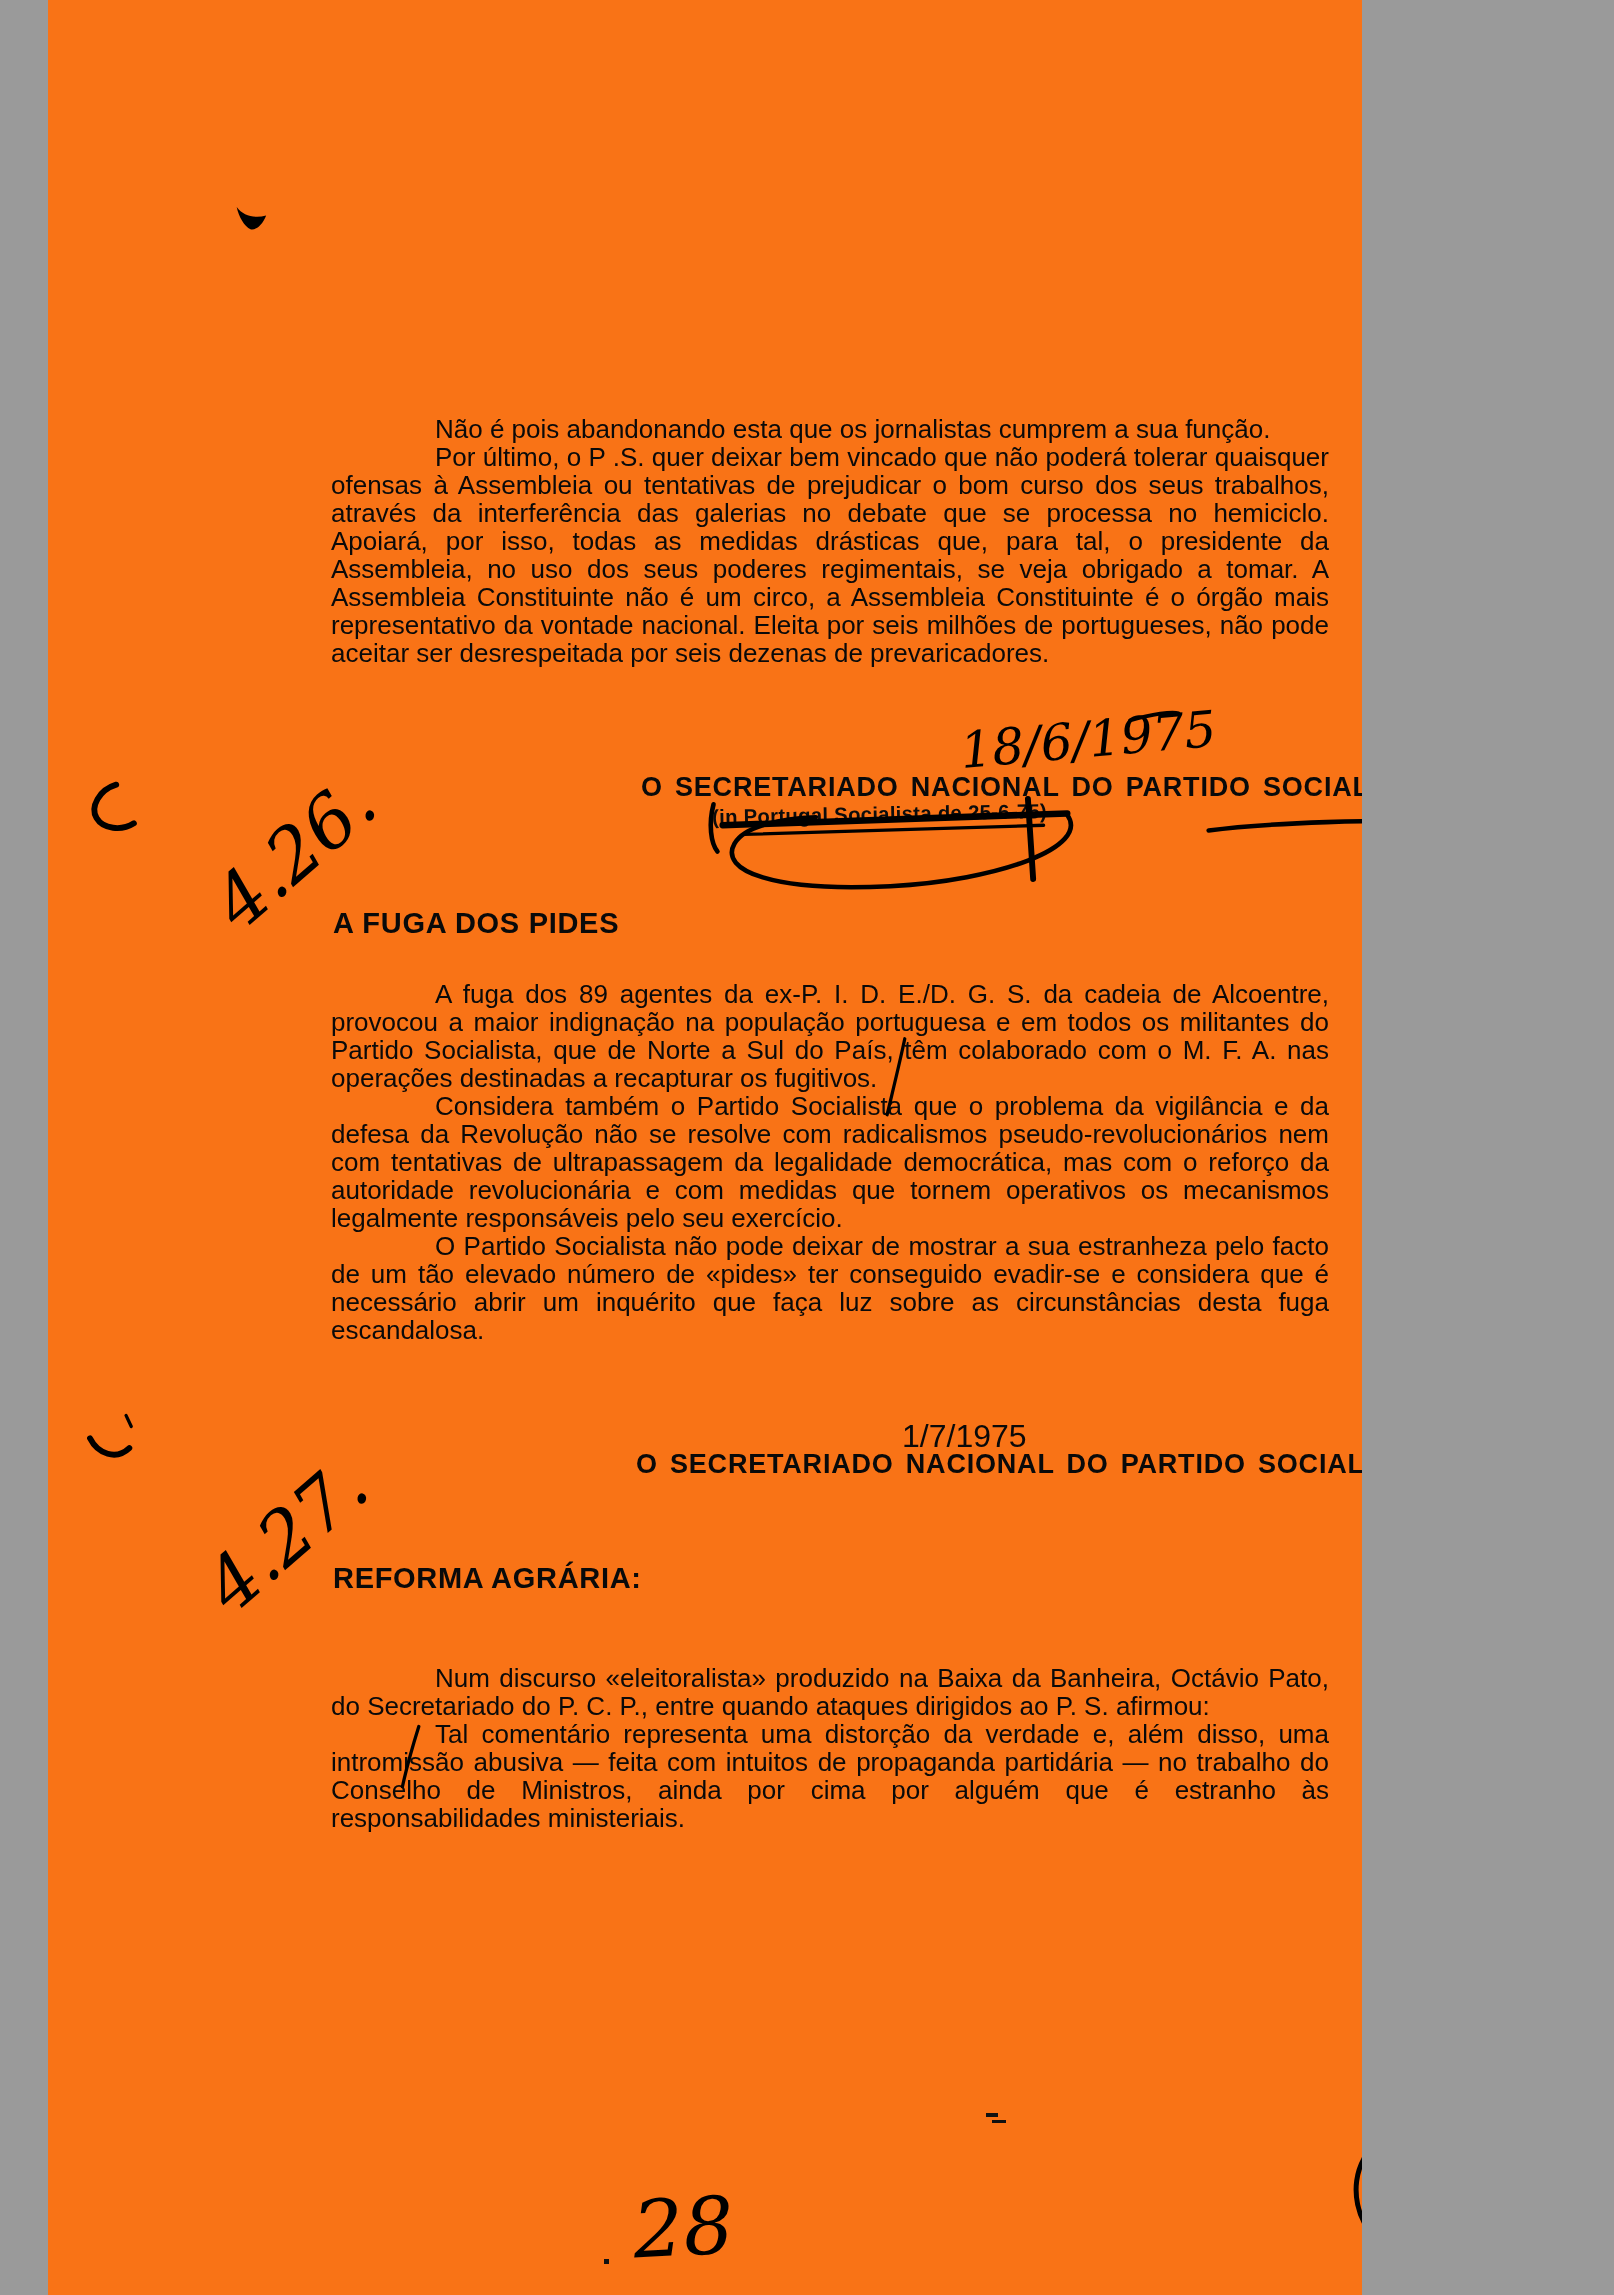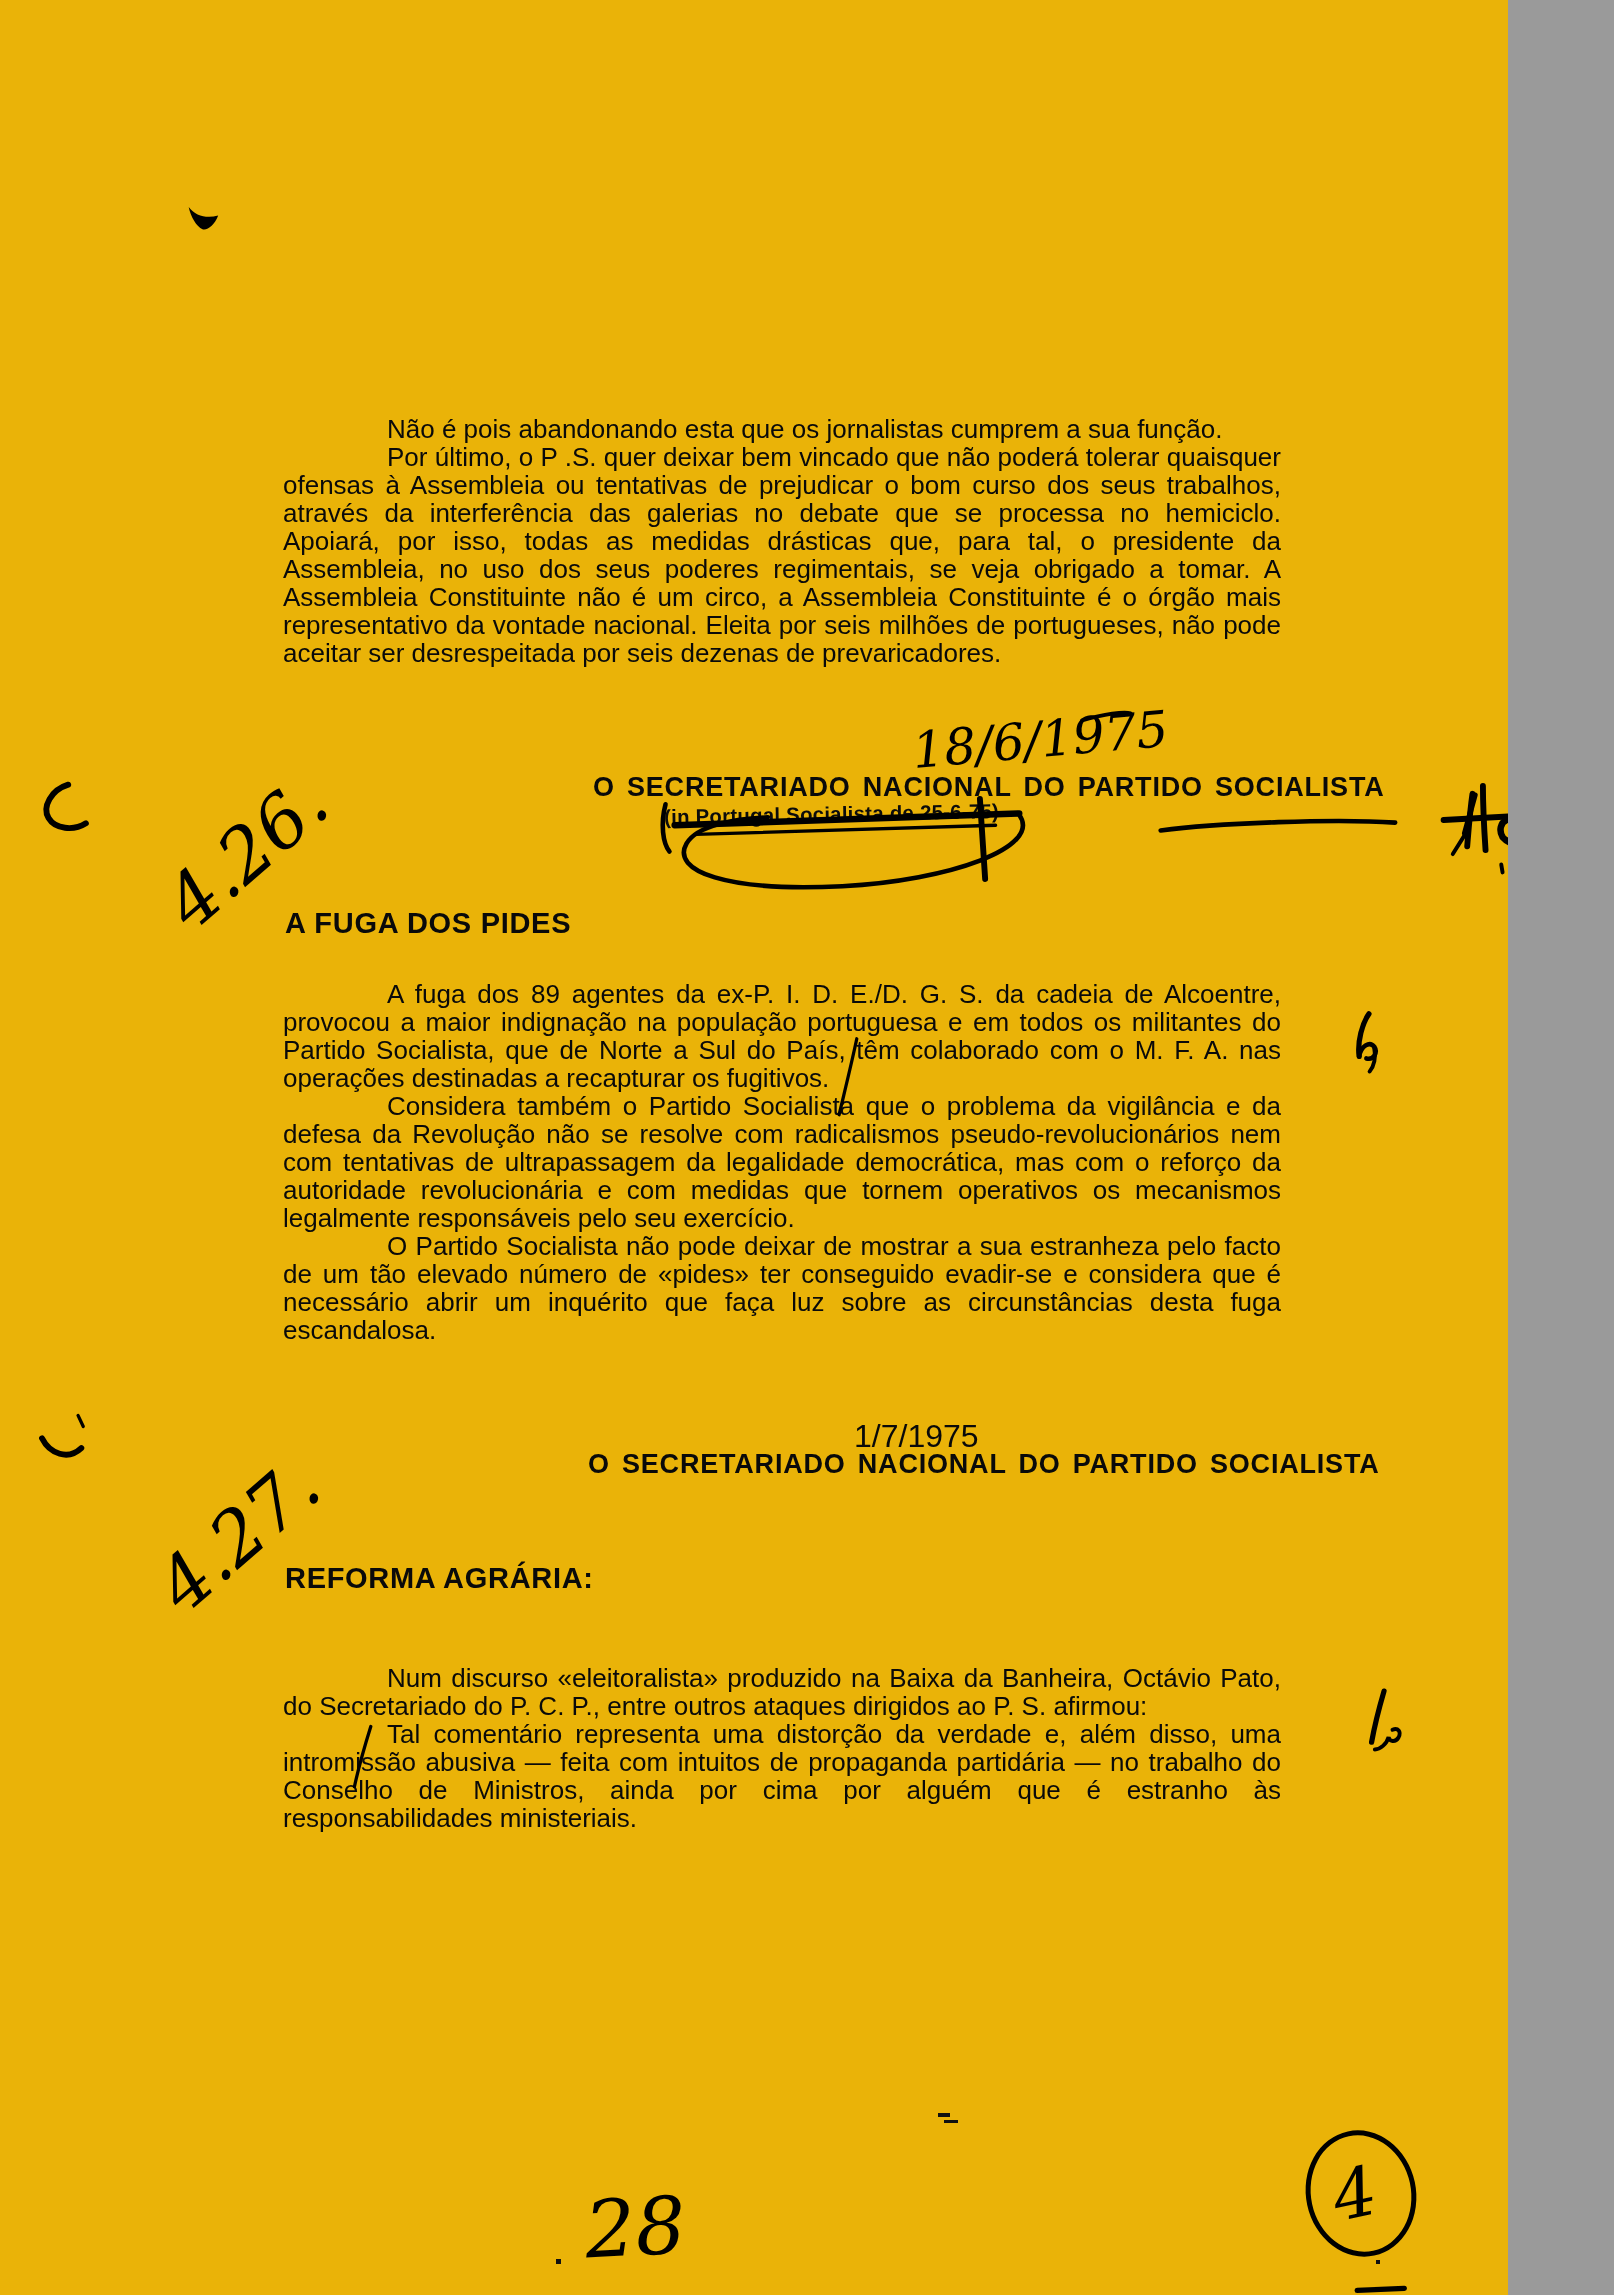--- a/index.html
+++ b/index.html
@@ -1,22 +1,23 @@
 <!DOCTYPE html>
 <html style="font-size:10.5px"><head>
 <meta charset="utf-8">
 <style>
   html,body{margin:0;padding:0;background:#9a9a9a;}
   .page{
     position:relative;
-    width:1508px;height:2295px;
-    background:#eab308;
+    width:1314px;height:2295px;
+    background:#f97316;
     overflow:hidden;
     font-family:"Liberation Sans", sans-serif;
     color:#060606;
+    margin-left:48px;
   }
   .body-text{
     position:absolute;
     width:998px;
     font-size:26px;
     line-height:28px;
     letter-spacing:0px;
     color:#0a0a0a;
   }
   .body-text p{
@@ -112,21 +113,21 @@
 
   <div class="date-typed" style="left:854px;top:1418px;">1/7/1975</div>
 
   <div class="signature" style="left:588px;top:1449px;">O SECRETARIADO NACIONAL DO PARTIDO SOCIALISTA</div>
 
   <div class="handwriting hw-item-number" style="left:168px;top:1554px;">4.27.</div>
 
   <div class="heading" style="left:285px;top:1562px;">REFORMA AGRÁRIA:</div>
 
   <div class="body-text" style="left:283px;top:1664px;">
-    <p>Num discurso «eleitoralista» produzido na Baixa da Banheira, Octávio Pato, do Secretariado do P. C. P., entre outros ataques dirigidos ao P. S. afirmou:</p>
+    <p>Num discurso «eleitoralista» produzido na Baixa da Banheira, Octávio Pato, do Secretariado do P. C. P., entre quando ataques dirigidos ao P. S. afirmou:</p>
     <p>Tal comentário representa uma distorção da verdade e, além disso, uma intromissão abusiva — feita com intuitos de propaganda partidária — no trabalho do Conselho de Ministros, ainda por cima por alguém que é estranho às responsabilidades ministeriais.</p>
   </div>
 
   <div class="handwriting hw-page-number" style="left:585px;top:2182px;">28</div>
 
   <div class="circled-number">
     <span class="digit">4</span>
   </div>
 
   <svg class="marks" width="1614" height="2295" viewBox="0 0 2464 3504">

